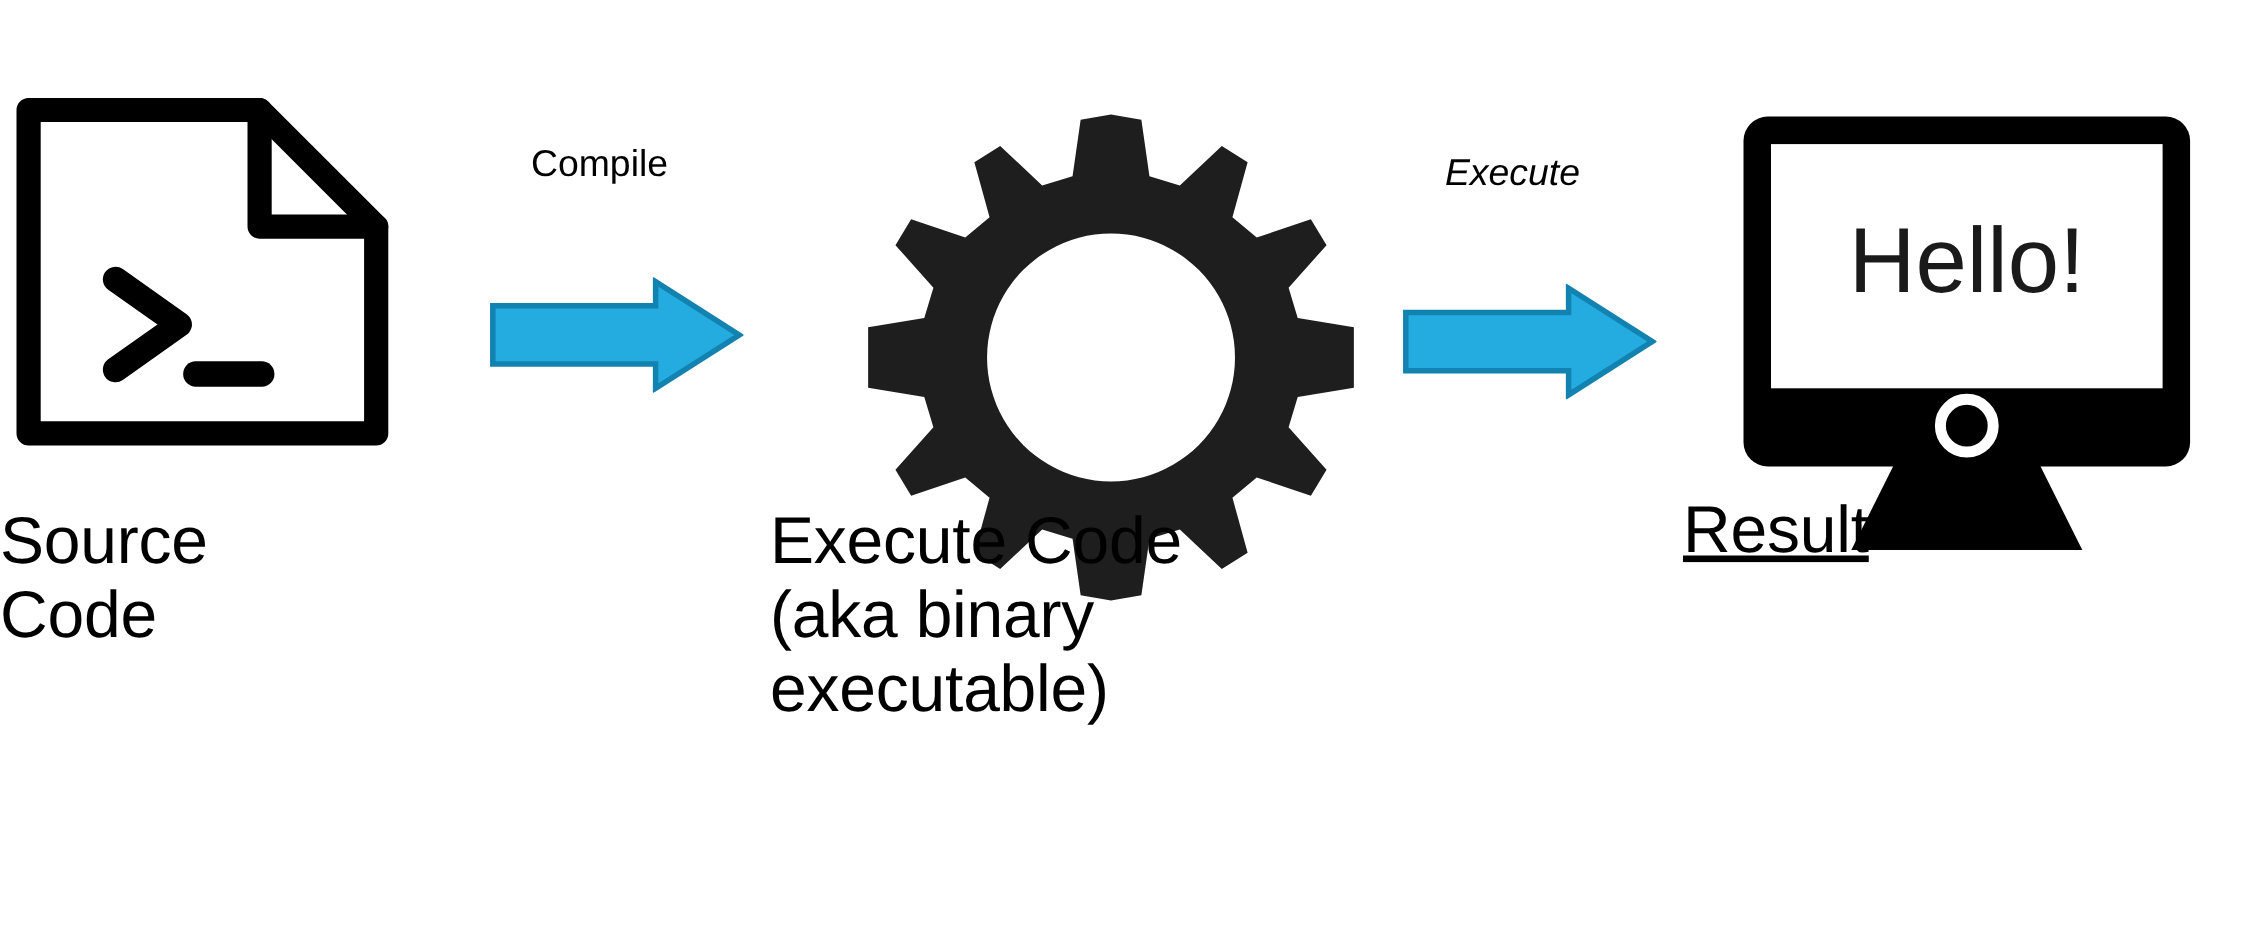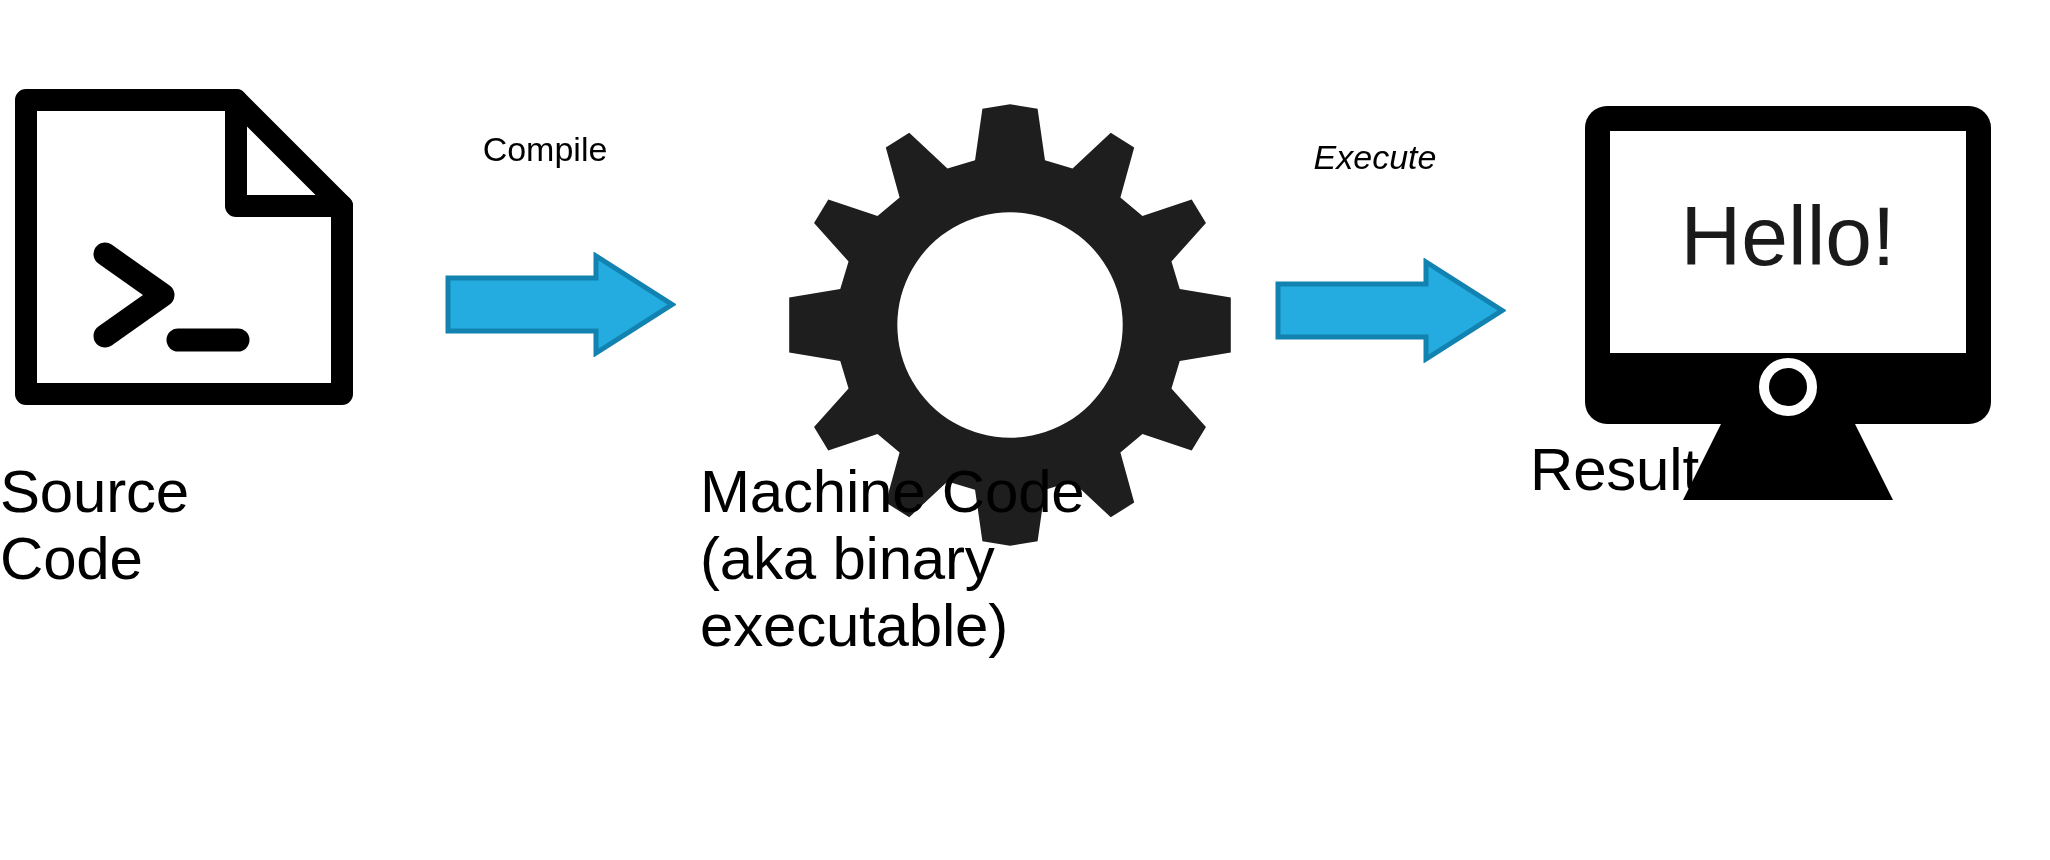--- a/index.html
+++ b/index.html
@@ -123,21 +123,21 @@
                    L 13.1 57.8 L 2.0 56.0 L 2.0 50.0 L 2.0 44.0 L 13.1 42.2
                    L 14.9 36.2 L 7.4 27.8 L 10.5 22.7 L 21.2 26.3
                    L 26.0 22.3 L 23.0 11.4 L 28.1 8.2 L 36.4 16.0
                    L 42.4 14.2 L 44.0 3.0 Z
                    M 50 25.5
                    A 24.5 24.5 0 1 0 50.01 25.5 Z"></path>
         </g>
       </svg>
     </div>
 
-    <div class="caption" style="left:0px; top:458px; width:620px;">Machine Code
+    <div class="caption" style="left:0px; top:458px; width:620px;">Execute Code
 (aka binary
 executable)</div>
   </div>
 
   <div class="connector" style="left:1230px; width:290px;font-style:italic;">
 
     <div class="connector-label" style="left:0px; top:138px; width:290px;">Execute</div>
 
     <div class="connector-arrow" style="left:44px; top:258px; width:232px; height:105px;">
       <svg width="232" height="105" viewBox="0 0 232 105" xmlns="http://www.w3.org/2000/svg">
@@ -156,16 +156,16 @@
         <rect x="37" y="16" width="406" height="318" rx="22" ry="22" fill="#000000"></rect>
 
         <rect x="62" y="41" width="356" height="222" fill="#ffffff"></rect>
 
         <circle cx="240" cy="297" r="24" fill="none" stroke="#ffffff" stroke-width="10"></circle>
 
         <text x="240" y="175" text-anchor="middle" font-family="Liberation Sans, sans-serif" font-size="84" fill="#1a1a1a">Hello!</text>
       </svg>
     </div>
 
-    <div class="caption" style="left:0px; top:436px; width:520px;">Result</div>
+    <div class="caption" style="left:0px; top:448px; width:520px;text-decoration:underline;">Result</div>
   </div>
 
 </div>
 
 </body></html>

